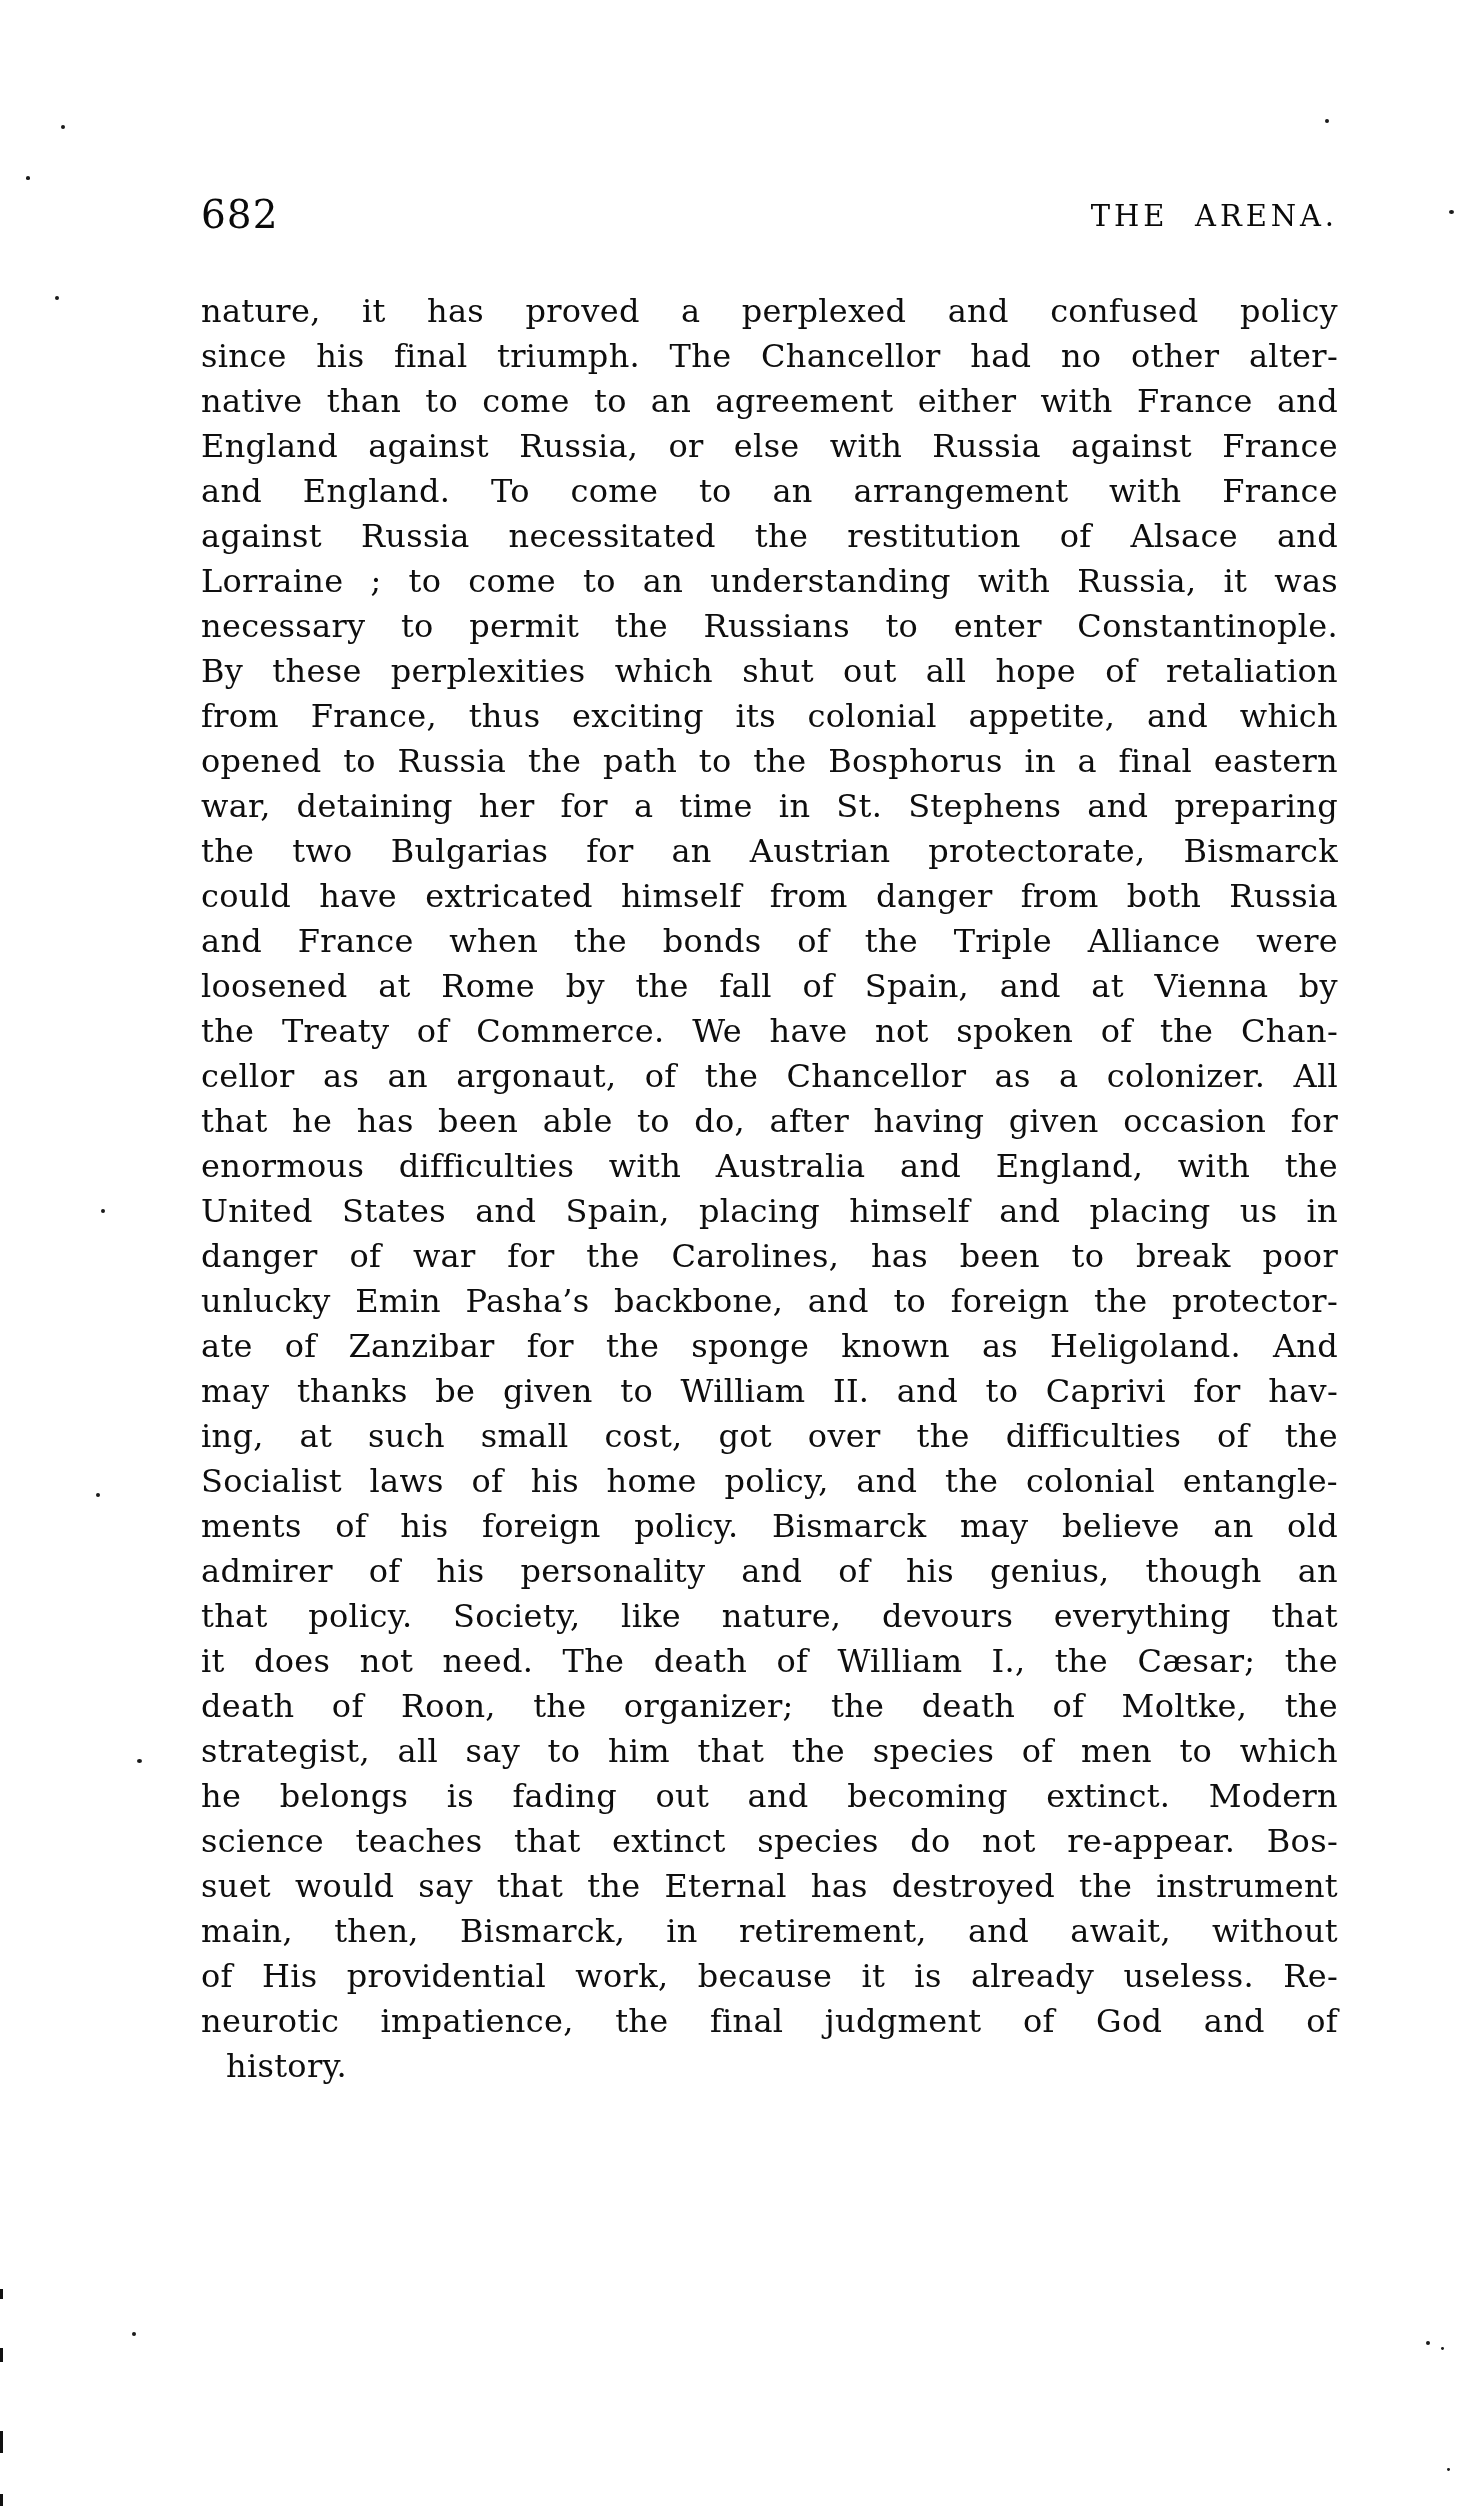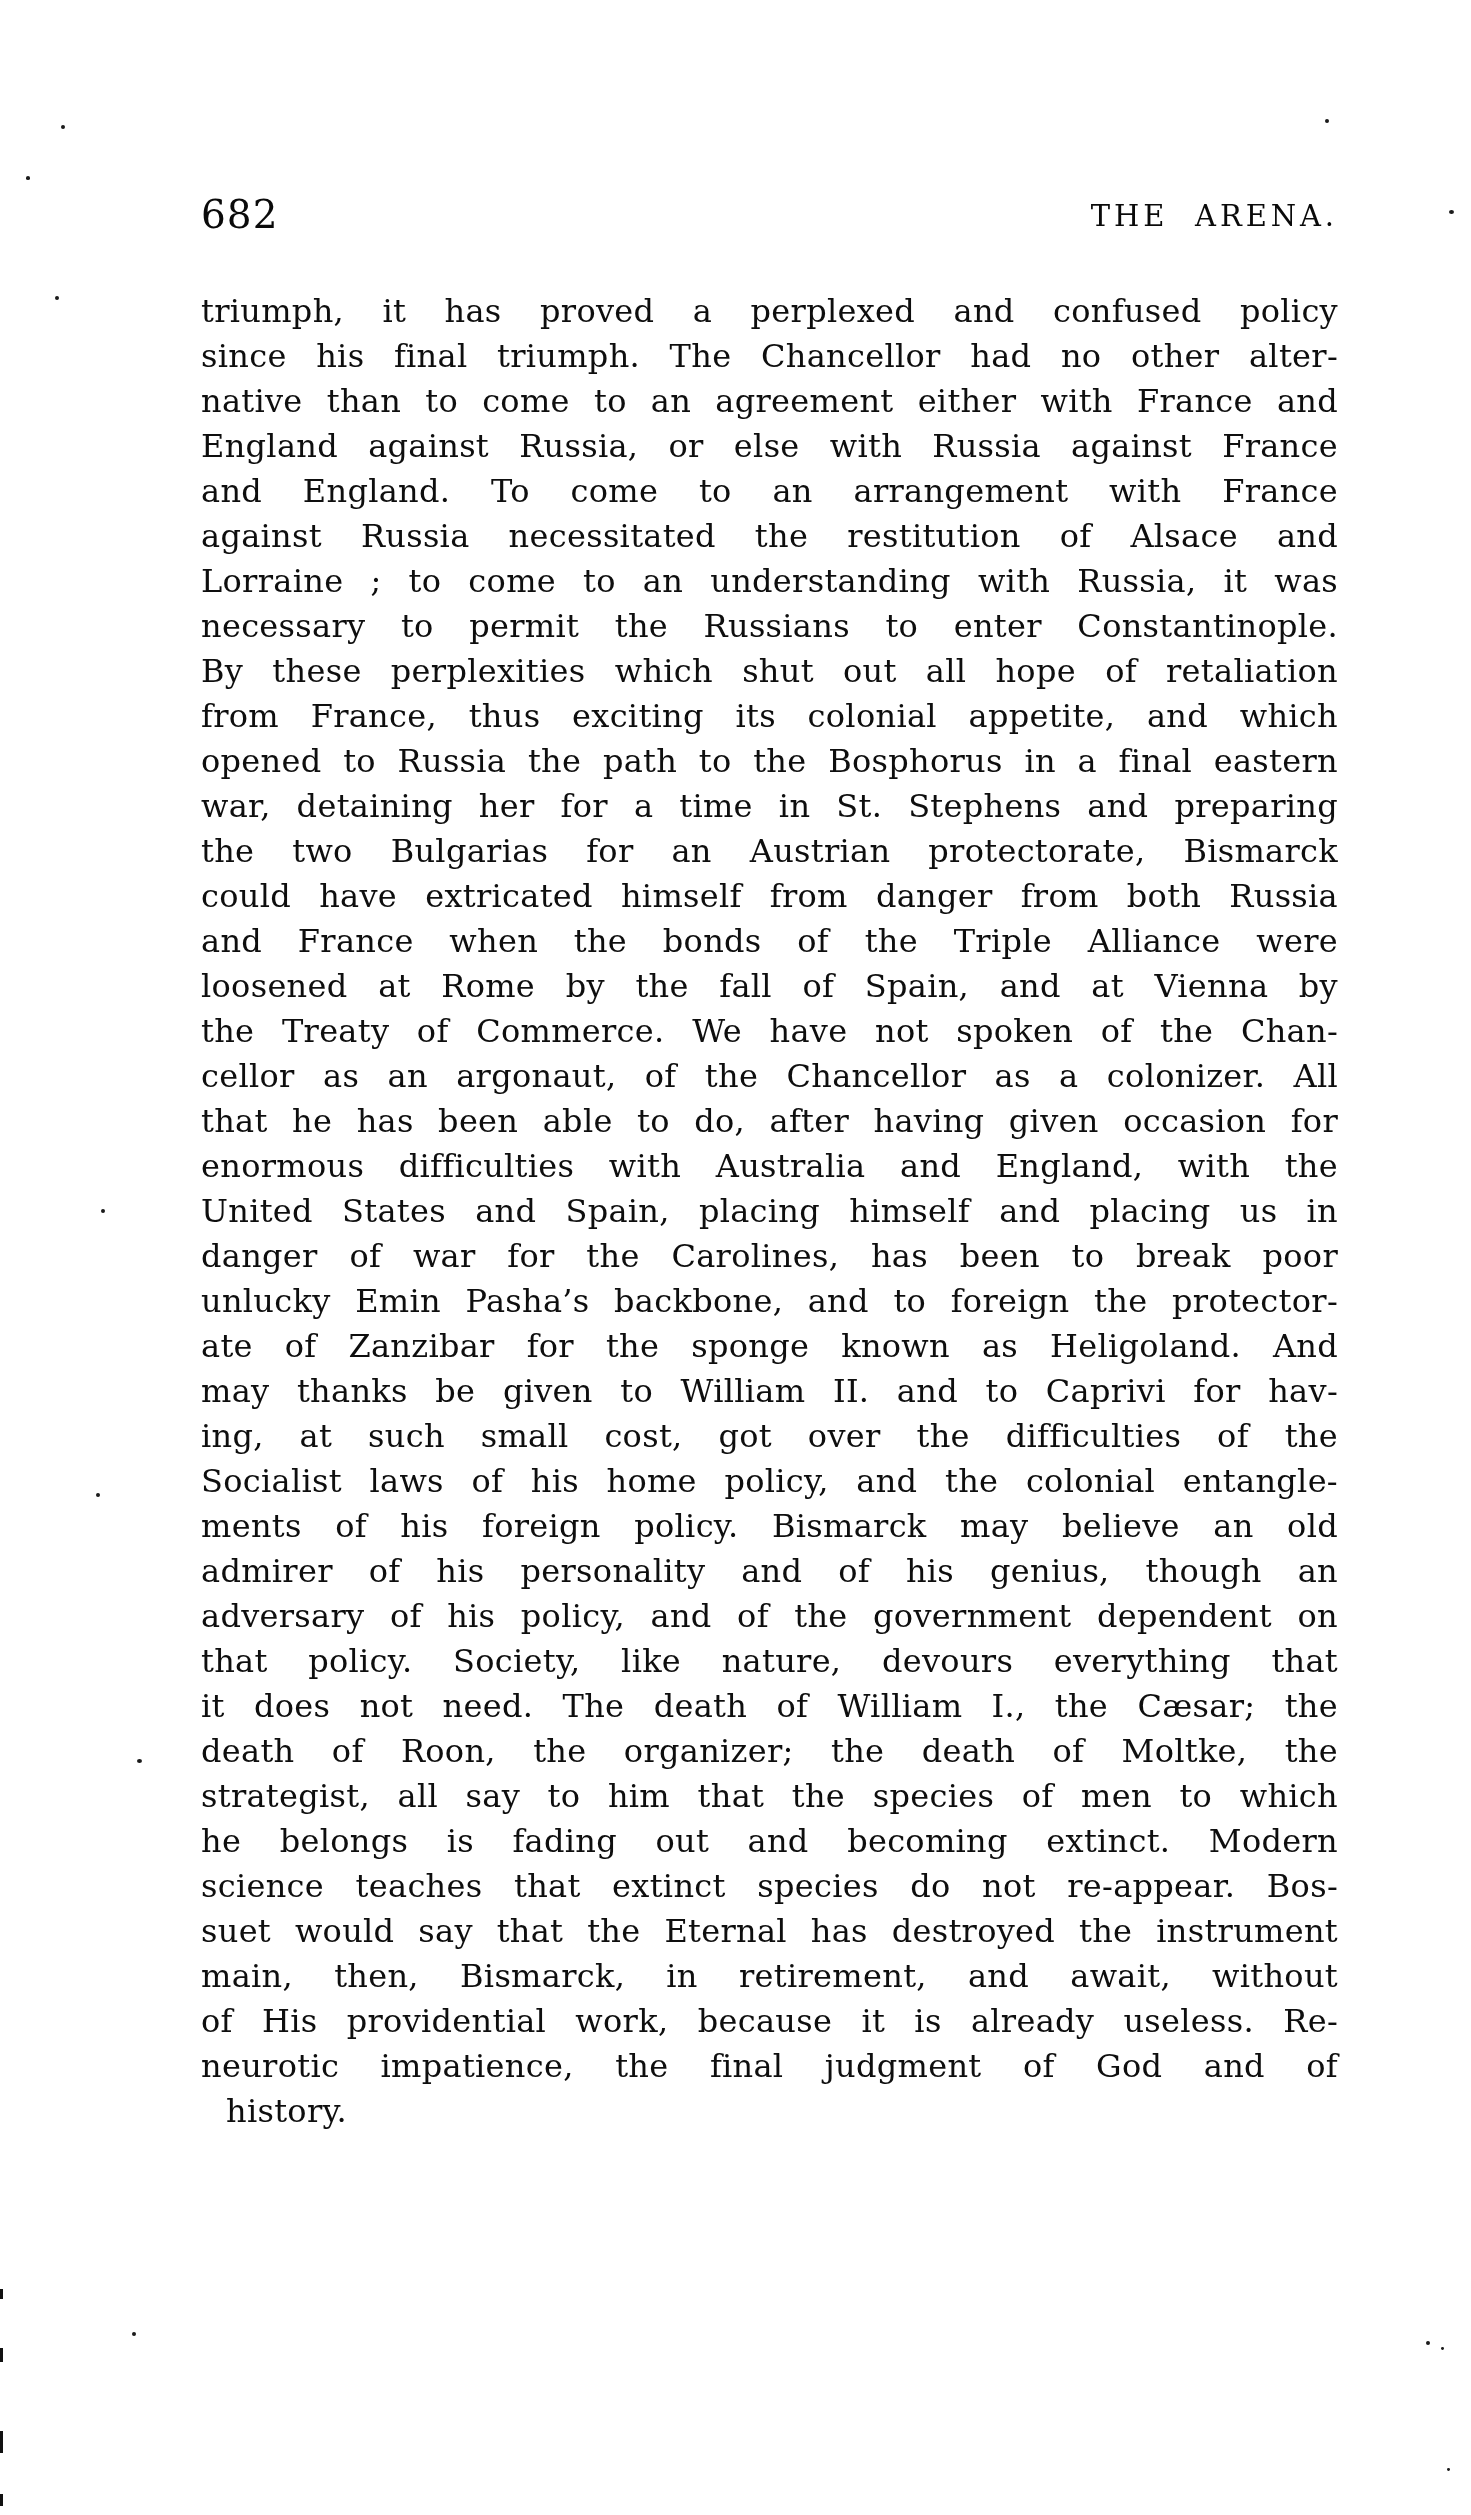--- a/index.html
+++ b/index.html
@@ -84,21 +84,21 @@
 <body>
 
 <div class="page">
 
   <div class="running-head">
     <span class="page-num">682</span>
     <span class="journal-title">THE ARENA.</span>
   </div>
 
   <div class="text-block" id="body-lines">
-      <div class="line">triumph, it has proved a perplexed and confused policy</div>
+      <div class="line">nature, it has proved a perplexed and confused policy</div>
       <div class="line">since his final triumph.  The Chancellor had no other alter-</div>
       <div class="line">native than to come to an agreement either with France and</div>
       <div class="line">England against Russia, or else with Russia against France</div>
       <div class="line">and England.  To come to an arrangement with France</div>
       <div class="line">against Russia necessitated the restitution of Alsace and</div>
       <div class="line">Lorraine ; to come to an understanding with Russia, it was</div>
       <div class="line">necessary to permit the Russians to enter Constantinople.</div>
       <div class="line">By these perplexities which shut out all hope of retaliation</div>
       <div class="line">from France, thus exciting its colonial appetite, and which</div>
       <div class="line">opened to Russia the path to the Bosphorus in a final eastern</div>
@@ -113,21 +113,20 @@
       <div class="line">enormous difficulties with Australia and England, with the</div>
       <div class="line">United States and Spain, placing himself and placing us in</div>
       <div class="line">danger of war for the Carolines, has been to break poor</div>
       <div class="line">unlucky Emin Pasha’s backbone, and to foreign the protector-</div>
       <div class="line">ate of Zanzibar for the sponge known as Heligoland.  And</div>
       <div class="line">may thanks be given to William II. and to Caprivi for hav-</div>
       <div class="line">ing, at such small cost, got over the difficulties of the</div>
       <div class="line">Socialist laws of his home policy, and the colonial entangle-</div>
       <div class="line">ments of his foreign policy.  Bismarck may believe an old</div>
       <div class="line">admirer of his personality and of his genius, though an</div>
-      <div class="line">adversary of his policy, and of the government dependent on</div>
       <div class="line">that policy.  Society, like nature, devours everything that</div>
       <div class="line">it does not need.  The death of William I., the Cæsar; the</div>
       <div class="line">death of Roon, the organizer; the death of Moltke, the</div>
       <div class="line">strategist, all say to him that the species of men to which</div>
       <div class="line">he belongs is fading out and becoming extinct.  Modern</div>
       <div class="line">science teaches that extinct species do not re-appear.  Bos-</div>
       <div class="line">suet would say that the Eternal has destroyed the instrument</div>
       <div class="line">main, then, Bismarck, in retirement, and await, without</div>
       <div class="line">of His providential work, because it is already useless.  Re-</div>
       <div class="line">neurotic impatience, the final judgment of God and of</div>

